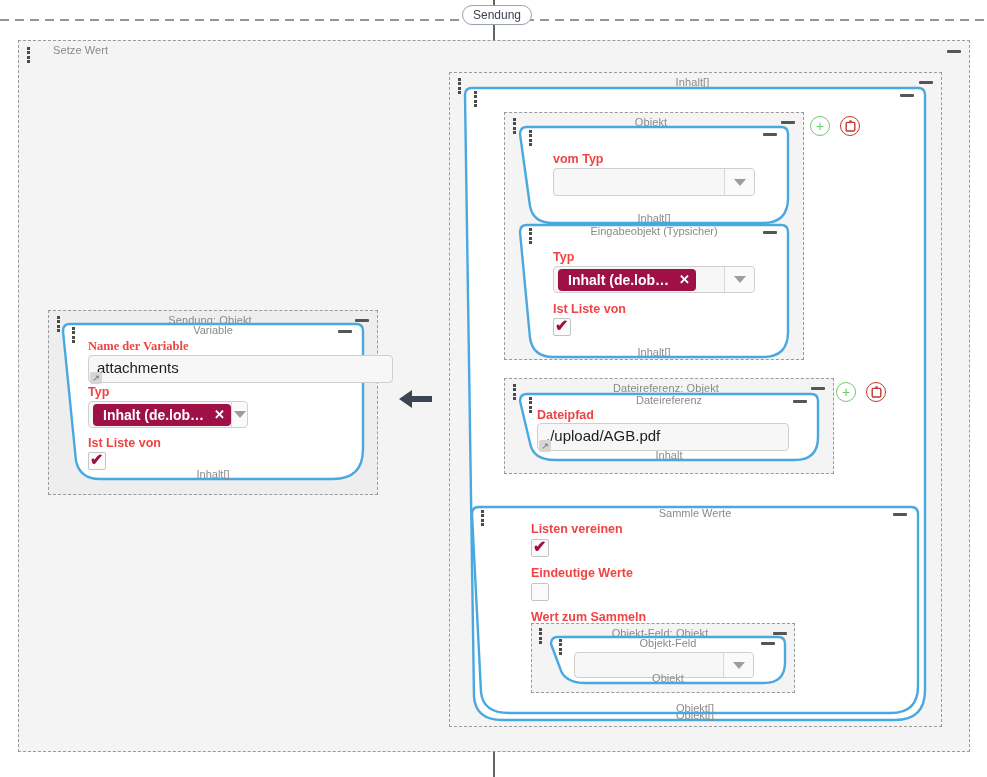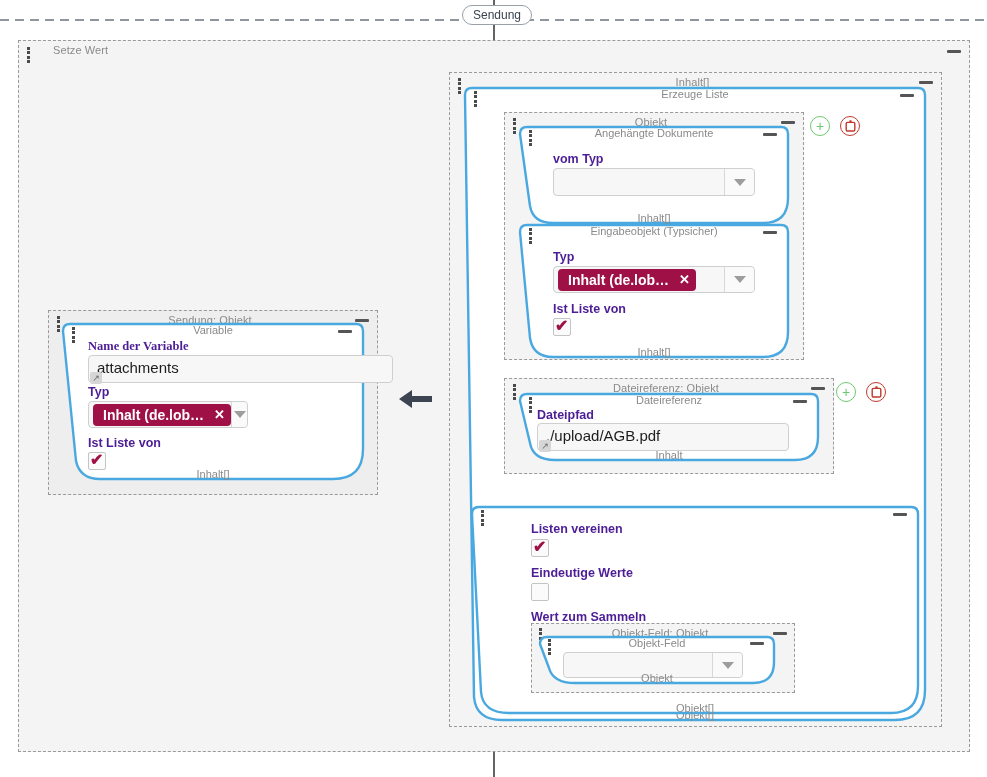--- a/index.html
+++ b/index.html
@@ -67,21 +67,21 @@
   .minus::before {
     content:""; position:absolute; left:0; top:4px;
     width:14px; height:2.5px; background:#555; border-radius:1px;
   }
 
   
   .flabel {
     position: absolute;
     font-size: 12.5px;
     font-weight: bold;
-    color: #4c1d95;
+    color: #ef4444;
     white-space: nowrap;
   }
 
   
   .tinput {
     position: absolute;
     border: 1px solid #cfcfcf;
     border-radius: 4px;
     background: #f7f7f7;
     font-size: 15px;
@@ -279,21 +279,20 @@
         <i></i>
         <i></i>
     </div>
     <div class="minus" style="right:8px;top:4px;"></div>
   </div>
 
   <div class="tz" style="left:462px;top:85px;width:466px;height:638px;">
     <svg width="466" height="638" viewBox="0 0 466 638">
       <path d="M3,10 Q3,3 10,3 L456,3 Q463,3 463,10 L463,605 Q463,635 433,635 L40,635 Q14,635 12,612 L3,10 Z" fill="#ffffff" stroke="#49a8e0" stroke-width="2.4" stroke-linejoin="round"></path>
     </svg>
-    <div class="tz-title">Erzeuge Liste</div>
     <div class="dots" style="left:12px;top:6px;">
       <i></i>
         <i></i>
         <i></i>
         <i></i>
     </div>
     <div class="minus" style="right:14px;top:5px;"></div>
     <div class="tz-foot">Objekt[]</div>
   </div>
 
@@ -312,21 +311,20 @@
     <svg width="11" height="12" viewBox="0 0 11 12">
         <rect x="1.2" y="2.4" width="8.6" height="8.6" rx="1.2" fill="none" stroke="#c0392b" stroke-width="1.4"></rect>
         <rect x="4.4" y="0.3" width="2.2" height="2.2" fill="#c0392b"></rect>
       </svg>
   </div>
 
   <div class="tz" style="left:517px;top:124px;width:274px;height:102px;">
     <svg width="274" height="102" viewBox="0 0 274 102">
       <path d="M3,10 Q3,3 10,3 L264,3 Q271,3 271,10 L271,74 Q271,99 246,99 L36,99 Q16,99 13,82 L3,10 Z" fill="#ffffff" stroke="#49a8e0" stroke-width="2.4" stroke-linejoin="round"></path>
     </svg>
-    <div class="tz-title">Angehängte Dokumente</div>
     <div class="dots" style="left:12px;top:6px;">
       <i></i>
         <i></i>
         <i></i>
         <i></i>
     </div>
     <div class="minus" style="right:14px;top:5px;"></div>
 
     <div class="flabel" style="left:36px;top:28px;">vom Typ</div>
     <div class="sel" style="left:36px;top:44px;width:202px;height:28px;">
@@ -401,20 +399,21 @@
     <textarea class="tinput" style="left: 20px; top: 32px; width: 252px; height: 28px;">./upload/AGB.pdf</textarea>
     <div class="grip" style="left:22px;top:49px;">↗</div>
 
     <div class="tz-foot">Inhalt</div>
   </div>
 
   <div class="tz" style="left:469px;top:504px;width:452px;height:212px;">
     <svg width="452" height="212" viewBox="0 0 452 212">
       <path d="M3,10 Q3,3 10,3 L442,3 Q449,3 449,10 L449,182 Q449,209 422,209 L40,209 Q14,209 12,188 L3,10 Z" fill="#ffffff" stroke="#49a8e0" stroke-width="2.4" stroke-linejoin="round"></path>
     </svg>
+    <div class="tz-title">Sammle Werte</div>
     <div class="dots" style="left:12px;top:6px;">
       <i></i>
         <i></i>
         <i></i>
         <i></i>
     </div>
     <div class="minus" style="right:14px;top:5px;"></div>
 
     <div class="flabel" style="left:62px;top:18px;">Listen vereinen</div>
     <div class="cbx on" style="left:62px;top:35px;"></div>
@@ -428,21 +427,21 @@
       <div class="dashed-title">Objekt-Feld: Objekt</div>
       <div class="dots" style="left:7px;top:4px;">
         <i></i>
           <i></i>
           <i></i>
           <i></i>
       </div>
       <div class="minus" style="right:7px;top:4px;"></div>
     </div>
 
-    <div class="tz" style="left:68px;top:130px;width:240px;height:52px;text-decoration:underline;">
+    <div class="tz" style="left:79px;top:130px;width:240px;height:52px;text-decoration:underline;">
       <svg width="240" height="52" viewBox="0 0 240 52">
         <path d="M3,10 Q3,3 10,3 L230,3 Q237,3 237,10 L237,28 Q237,49 216,49 L38,49 Q16,49 12,34 L3,10 Z" fill="#ffffff" stroke="#49a8e0" stroke-width="2.4" stroke-linejoin="round"></path>
       </svg>
       <div class="tz-title">Objekt-Feld</div>
       <div class="dots" style="left:11px;top:5px;">
         <i></i>
           <i></i>
           <i></i>
           <i></i>
       </div>

